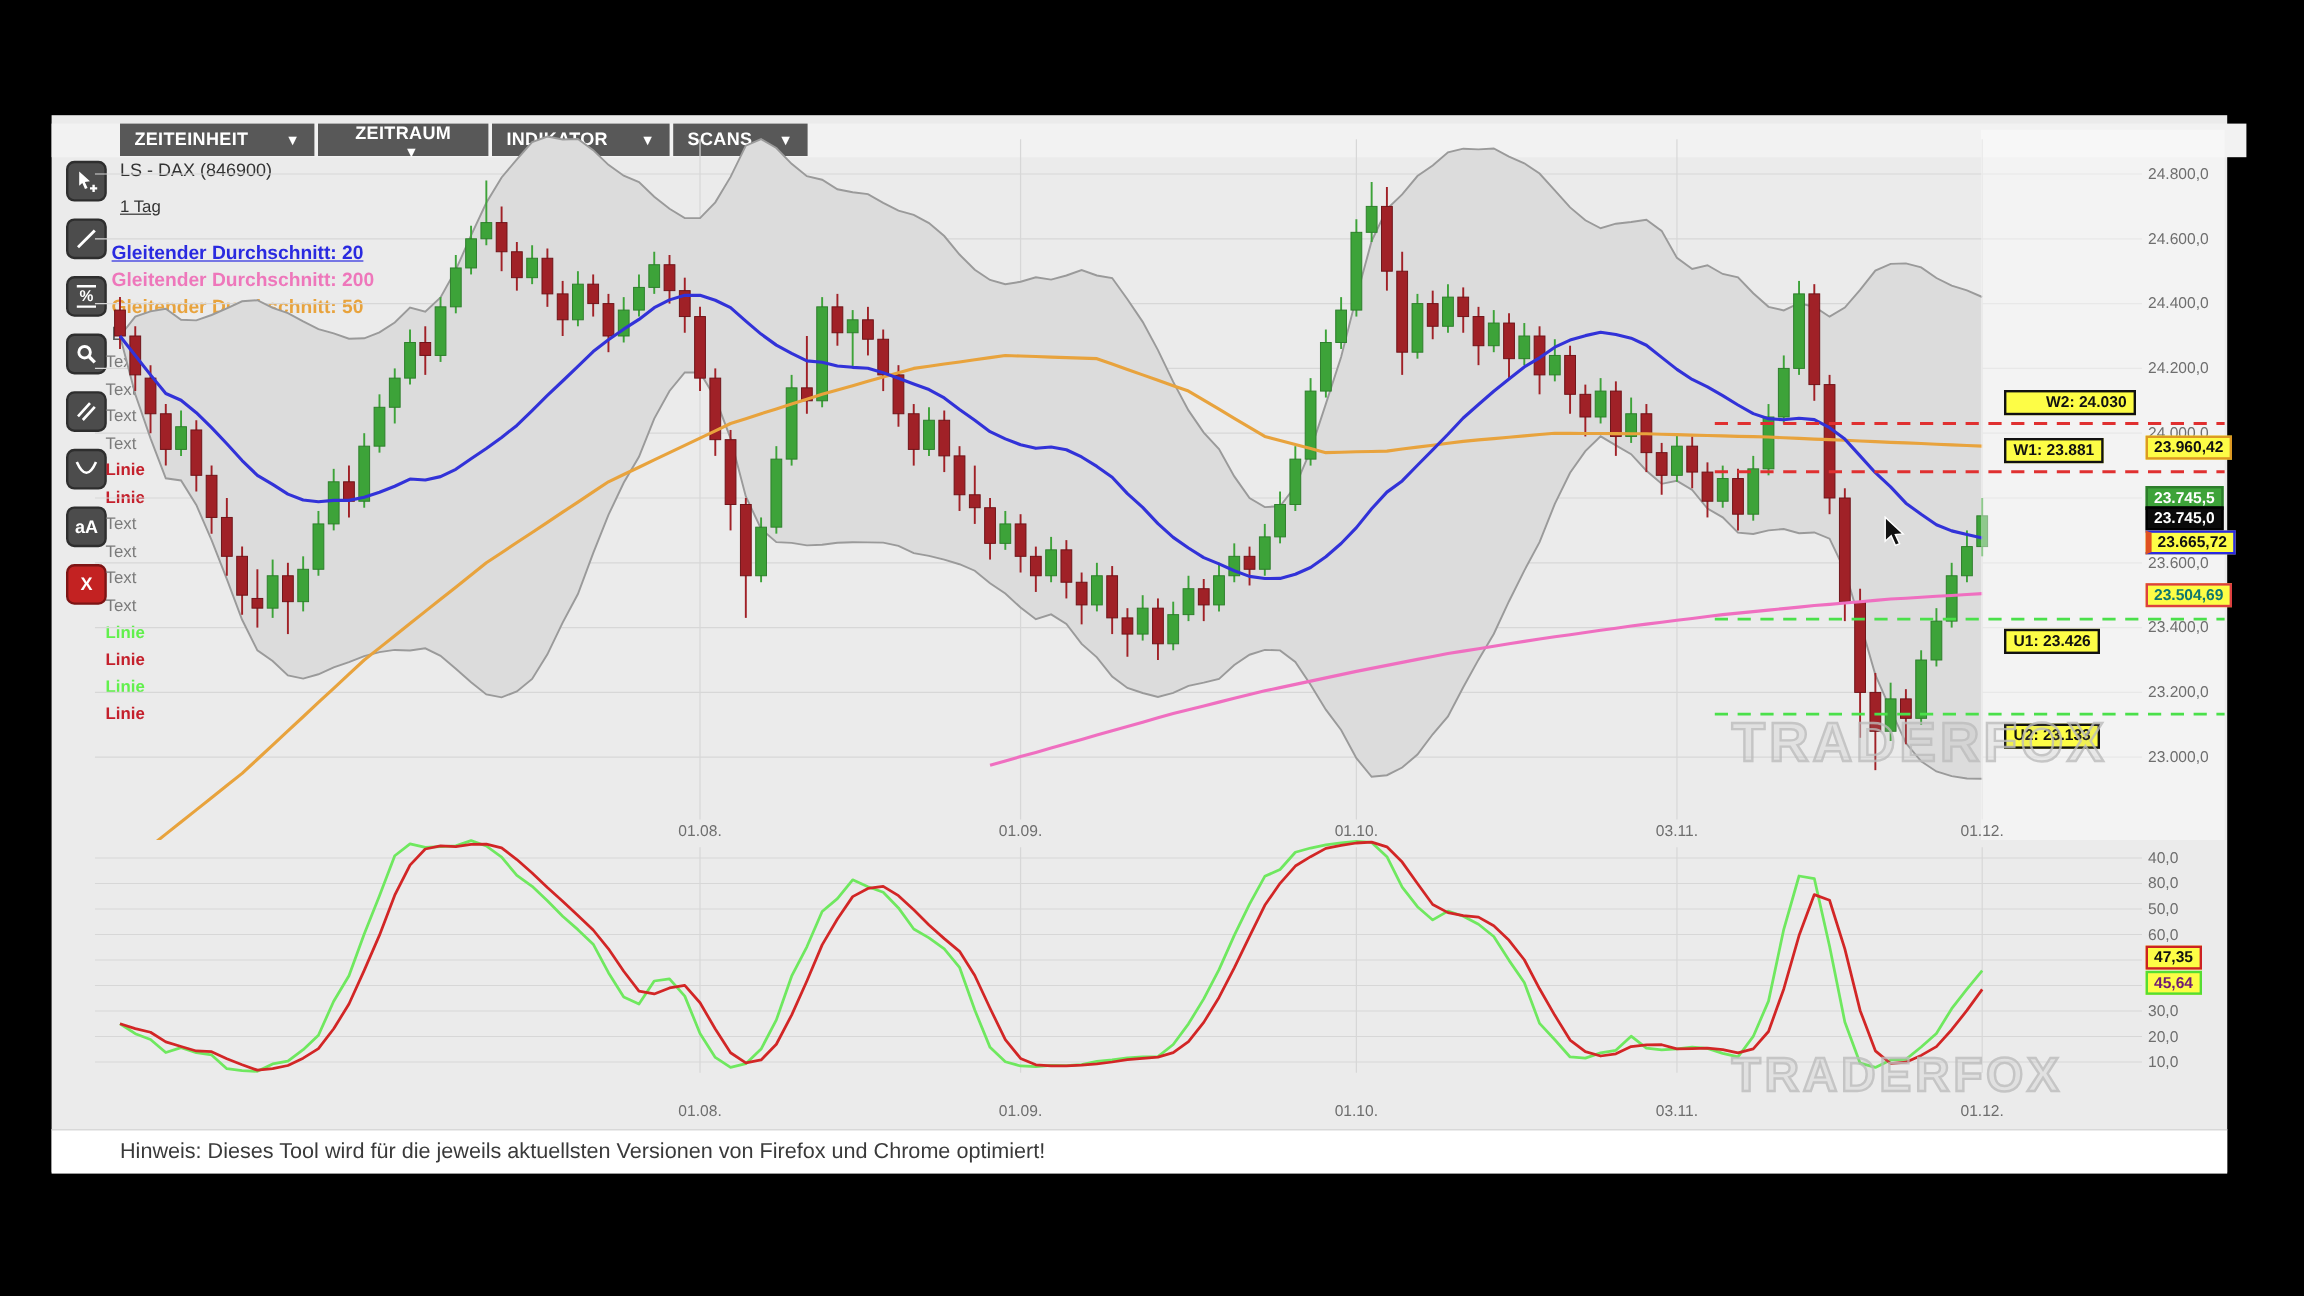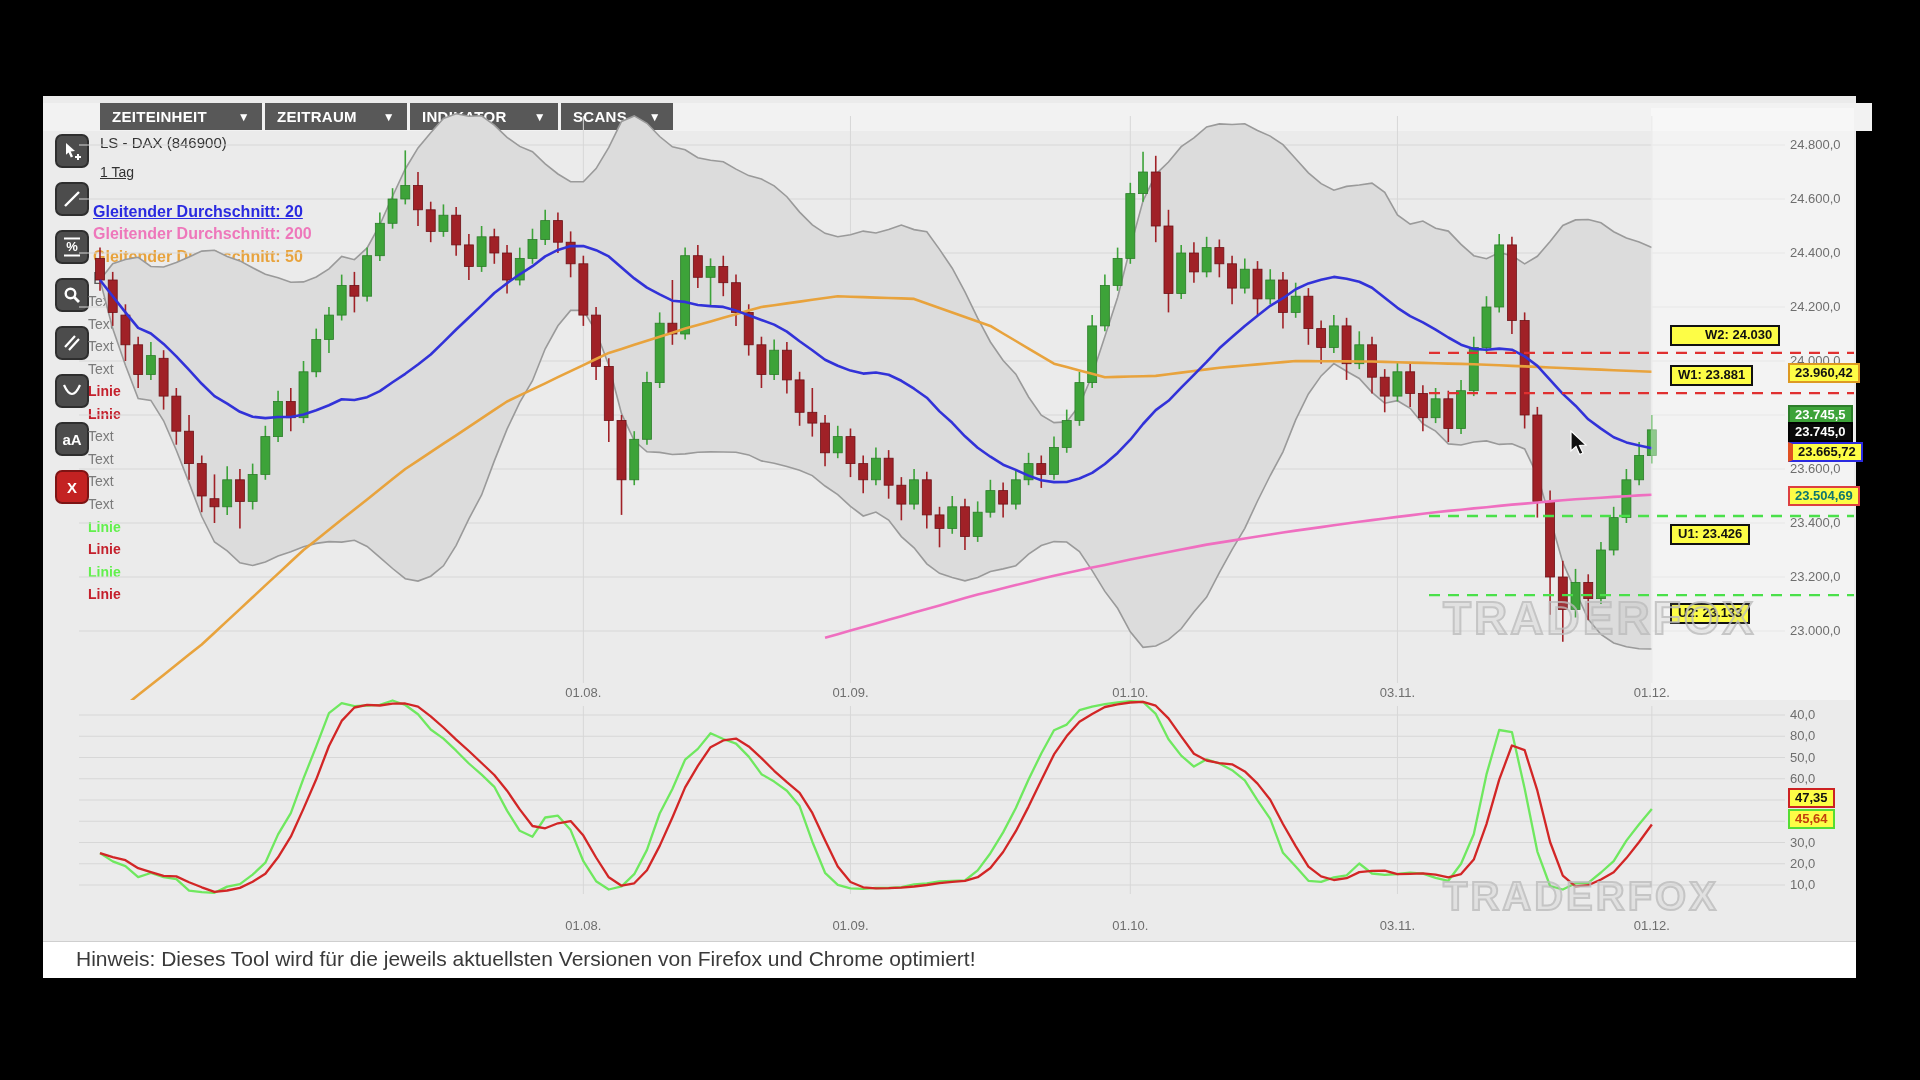--- a/index.html
+++ b/index.html
@@ -21,36 +21,36 @@
   .legend-item{position:absolute;left:50px;font-size:16px;font-weight:bold;white-space:nowrap;}
   .anno{position:absolute;left:45px;font-size:14px;font-weight:bold;white-space:nowrap;}
   svg.panel{position:absolute;}
   .ylab{position:absolute;font-size:13px;color:#6e6e6e;white-space:nowrap;}
   .xlab{position:absolute;font-size:13px;color:#6e6e6e;white-space:nowrap;text-align:center;width:56px;}
   .lvl-box{position:absolute;height:17px;line-height:16px;padding:0 6px;background:#fdfd46;border:2px solid #111;
            font-size:13px;font-weight:bold;color:#111;white-space:nowrap;}
   .tag{position:absolute;left:1745px;height:16px;line-height:15px;padding:0 5px;font-size:13px;font-weight:bold;
        white-space:nowrap;box-sizing:content-box;}
   #footer{position:absolute;left:0;top:845px;width:100%;height:36px;background:#fff;border-top:1px solid #cfcfcf;}
-  #footer div{margin-left:33px;line-height:34px;font-size:21px;color:#3a3a3a;}
+  #footer div{margin-left:57px;line-height:34px;font-size:18px;color:#3a3a3a;}
   .watermark{position:absolute;font-size:46px;font-weight:bold;letter-spacing:3px;color:rgba(160,160,160,0.18);
              -webkit-text-stroke:2px #bcbcbc;opacity:.8;white-space:nowrap;}
   #cursor{position:absolute;z-index:60;}
 </style>
 </head>
 <body>
 
 <div id="stage">
   <div id="content">
     <div id="menubar">
         <div class="menu-btn" style="left: 57px; width: 162px;">
           <span>ZEITEINHEIT</span>
           <span class="tri">▼</span>
         </div>
-        <div class="menu-btn" style="left: 222px; width: 142px;">
+        <div class="menu-btn" style="left: 222px; width: 142px; flex-direction: column;">
           <span>ZEITRAUM</span>
           <span class="tri">▼</span>
         </div>
         <div class="menu-btn" style="left: 367px; width: 148px;">
           <span>INDIKATOR</span>
           <span class="tri">▼</span>
         </div>
         <div class="menu-btn" style="left: 518px; width: 112px;">
           <span>SCANS</span>
           <span class="tri">▼</span>
@@ -458,21 +458,21 @@
         <div class="ylab" style="left: 1747px; top: 611px;">40,0</div>
         <div class="ylab" style="left: 1747px; top: 632.25px;">80,0</div>
         <div class="ylab" style="left: 1747px; top: 653.5px;">50,0</div>
         <div class="ylab" style="left: 1747px; top: 674.75px;">60,0</div>
         <div class="ylab" style="left: 1747px; top: 696px;">50,0</div>
         <div class="ylab" style="left: 1747px; top: 717.25px;">40,0</div>
         <div class="ylab" style="left: 1747px; top: 738.5px;">30,0</div>
         <div class="ylab" style="left: 1747px; top: 759.75px;">20,0</div>
         <div class="ylab" style="left: 1747px; top: 781px;">10,0</div>
         <div class="tag" style="background: rgb(253, 253, 70); color: rgb(17, 17, 17); border: 2px solid rgb(204, 34, 34); top: 691.631px;">47,35</div>
-        <div class="tag" style="background: rgb(253, 253, 70); color: #c2410c; border: 2px solid rgb(85, 221, 51); top: 713.265px;">45,64</div>
+        <div class="tag" style="background: rgb(253, 253, 70); color: #701a75; border: 2px solid rgb(85, 221, 51); top: 713.265px;">45,64</div>
       </div>
     <div class="watermark" style="left:1400px;top:495px;">TRADERFOX</div>
     <div class="watermark" style="left:1400px;top:778px;font-size:40px;">TRADERFOX</div>
     <div id="footer">
       <div>Hinweis: Dieses Tool wird für die jeweils aktuellsten Versionen von Firefox und Chrome optimiert!</div>
     </div>
   </div>
   <svg id="cursor" width="26" height="28" style="left:1570px;top:430px;">
     <polygon points="1,1 1,21 6,16.5 9.5,24.5 13,23 9.5,15.5 16,15" fill="#111" stroke="#fff" stroke-width="1.2"></polygon>
   </svg>

